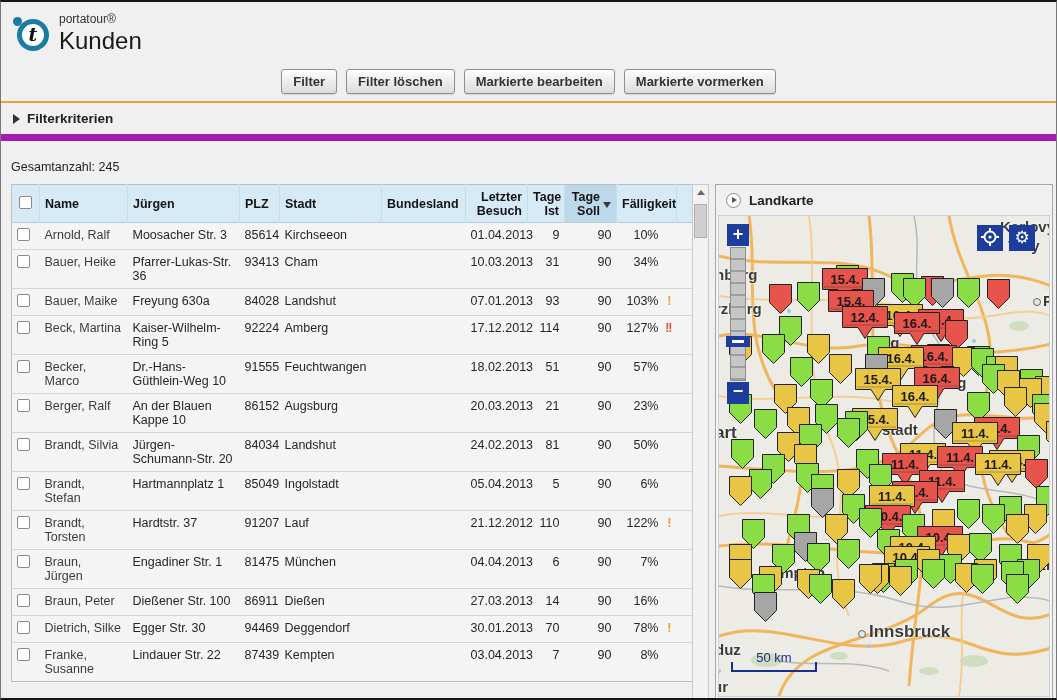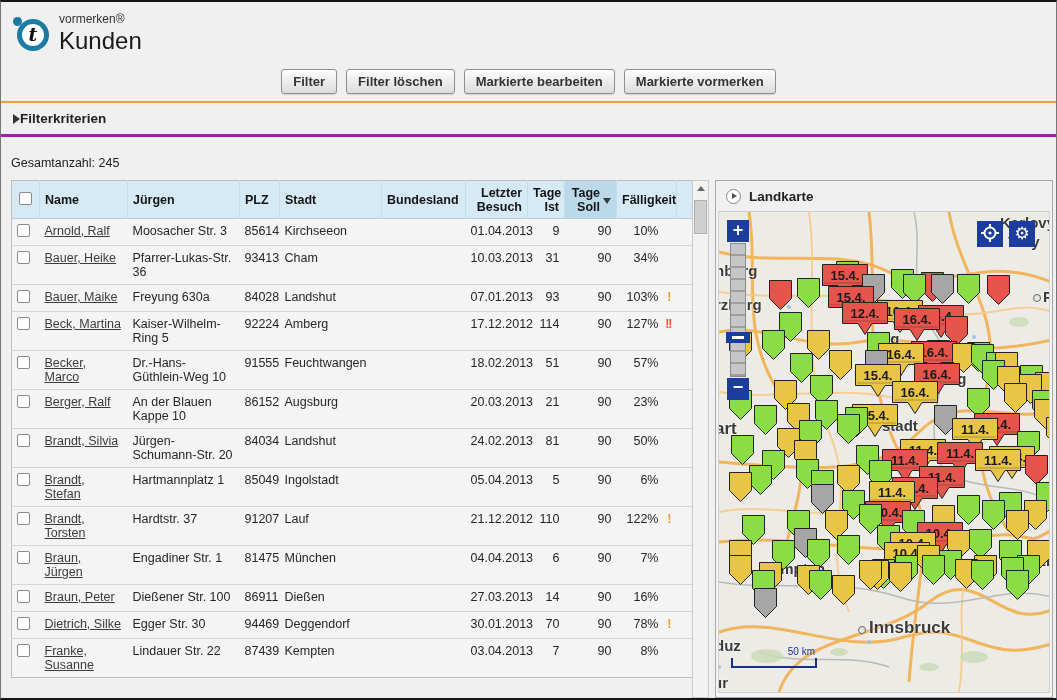--- a/index.html
+++ b/index.html
@@ -19,41 +19,41 @@
   .brand { font-size:12px; color:#333; }
   .title { font-size:24px; color:#1a1a1a; margin-top:1px; }
 
   
   .toolbar { display:flex; justify-content:center; gap:9px; margin:14px 0 0 0; }
   .btn { font-size:13px; font-weight:bold; color:#333; padding:4px 11px; border:1px solid #8f8f8f;
          border-radius:3px; background:linear-gradient(#fdfdfd,#e9e9e9 60%,#dcdcdc); box-shadow:0 1px 1px rgba(0,0,0,.12); cursor:pointer; }
 
   .accent { height:2px; background:var(--accent-line,#e8a33c); margin-top:7px; }
 
-  .filterbar { display:flex; align-items:center; padding:8px 0 8px 12px; border-bottom:3px solid #a21caf; }
+  .filterbar { display:flex; align-items:center; gap:7px; padding:8px 0 8px 12px; border-bottom:7px solid #a21caf; }
   .tri { width:0; height:0; border-left:7px solid #333; border-top:5px solid transparent; border-bottom:5px solid transparent; }
   .filterbar b { font-size:13.5px; color:#222; }
 
   .summary { margin:19px 0 10px 10px; font-size:12.5px; color:#222; }
 
   .content { display:flex; margin-left:10px; }
 
   
   .table-wrap { position:relative; width:698px; }
   table { border-collapse:collapse; table-layout:fixed; width:681px; border:1px solid #bdbdbd; background:#f4f4f4; }
   th { background:var(--header-blue,#d6eaf6); font-size:12.5px; color:#141414; text-align:left;
        vertical-align:middle; padding:4px 5px; border-right:1px solid #c3dcec; height:38px; font-weight:bold; }
   th.num { text-align:right; }
   th.sorted { background:var(--header-blue-sorted,#bcd9ea); }
   th .sorthdr { display:flex; align-items:center; justify-content:flex-end; gap:3px; }
   .arrow-down { width:0; height:0; border-top:6px solid #3a3a3a; border-left:4px solid transparent; border-right:4px solid transparent; margin-top:2px; }
   td { font-size:12.5px; color:#262626; padding:5px 5px; vertical-align:top; border-top:1px solid #d6d6d6; }
   td.num { text-align:right; white-space:nowrap; }
   tbody tr:first-child td { border-top:1px solid #b9cdd9; }
-  a.cust { color:#3c3c3c; text-decoration:underline; }
+  a.cust { color:#3c3c3c; }
   .cb { display:inline-block; width:13px; height:13px; background:#fff; border:1px solid #8a8a8a; border-radius:2px; }
   th .cb { margin-left:2px; }
   .warnmark { display:inline-block; width:13px; font-weight:bold; text-align:right; }
   .w1 { color:#f0a020; } .w2 { color:#e8503a; letter-spacing:-1px; }
 
   
   .vscroll { position:absolute; top:0; right:0; width:17px; height:100%; background:#f2f2f2; border:1px solid #c9c9c9; }
   .sbtn { position:absolute; left:0; width:15px; height:16px; background:#f2f2f2; }
   .sb-up { top:0; }
   .sbtn i { position:absolute; left:4px; width:0; height:0; border-left:4px solid transparent; border-right:4px solid transparent; }
@@ -84,35 +84,35 @@
             border:1px solid #8c8c8c;
             background-image:repeating-linear-gradient(#c6c6c6 0 10px, #9f9f9f 10px 12px); }
   .zhandle { position:absolute; left:7px; top:120px; width:24px; height:11px; background:var(--control-blue,#1c3c9e); z-index:61; cursor:grab; }
   .zhandle i { display:block; margin:4px auto 0; width:12px; height:3px; background:#fff; }
   .loc-btn { right:46px; top:9px; width:26px; height:26px; }
   .gear-btn { right:14px; top:9px; width:26px; height:26px; font-size:17px; line-height:25px; }
   .mbtn svg { display:block; margin:3px auto 0; }
 
   .scalebar { position:absolute; left:12px; bottom:24px; width:86px; height:10px; z-index:55;
               border-left:2px solid #1a2e8c; border-right:2px solid #1a2e8c; border-bottom:2px solid #1a2e8c; }
-  .scalebar span { position:absolute; left:0; right:0; top:-12px; text-align:right; font-size:10px; color:#1a2e8c; }
+  .scalebar span { position:absolute; left:0; right:0; top:-12px; text-align:center; font-size:13px; color:#1a2e8c; }
 </style>
 </head>
 <body>
 
 <div class="page">
 
   <div class="hdr">
     <div class="logo">
       <span class="dot"></span>
         <span class="ring"></span>
         <span class="tee">t</span>
     </div>
     <div>
-      <div class="brand">vormerken®</div>
+      <div class="brand">portatour®</div>
       <div class="title">Kunden</div>
     </div>
   </div>
 
   <div class="toolbar">
     <button class="btn">Filter</button>
     <button class="btn">Filter löschen</button>
     <button class="btn">Markierte bearbeiten</button>
     <button class="btn">Markierte vormerken</button>
   </div>

